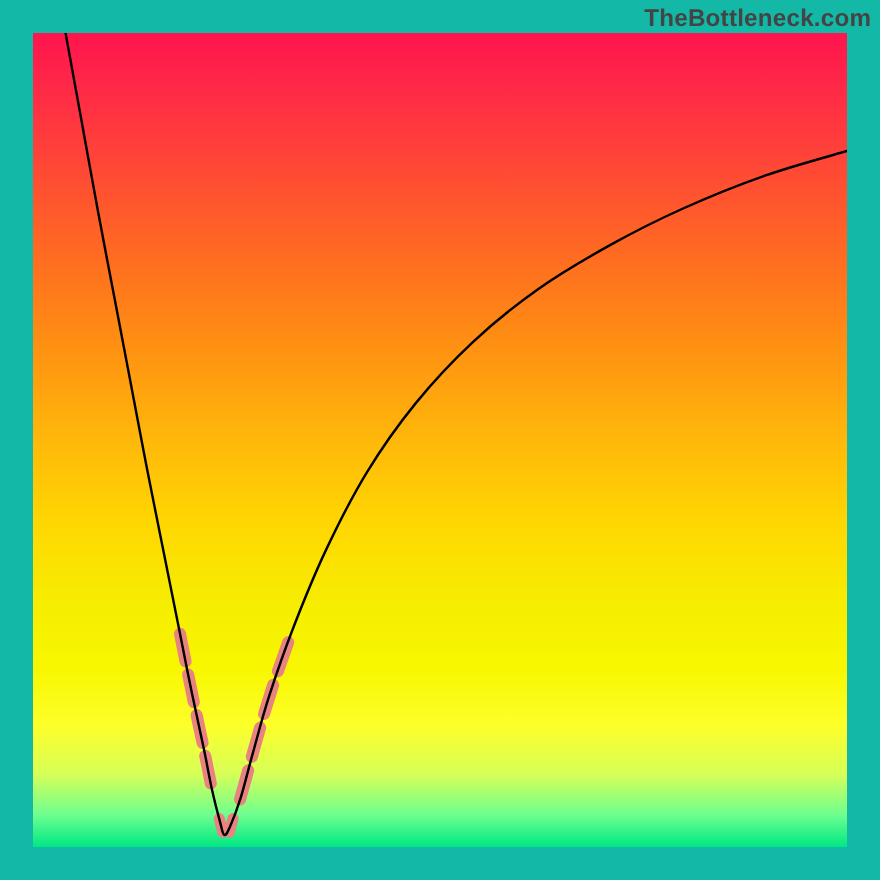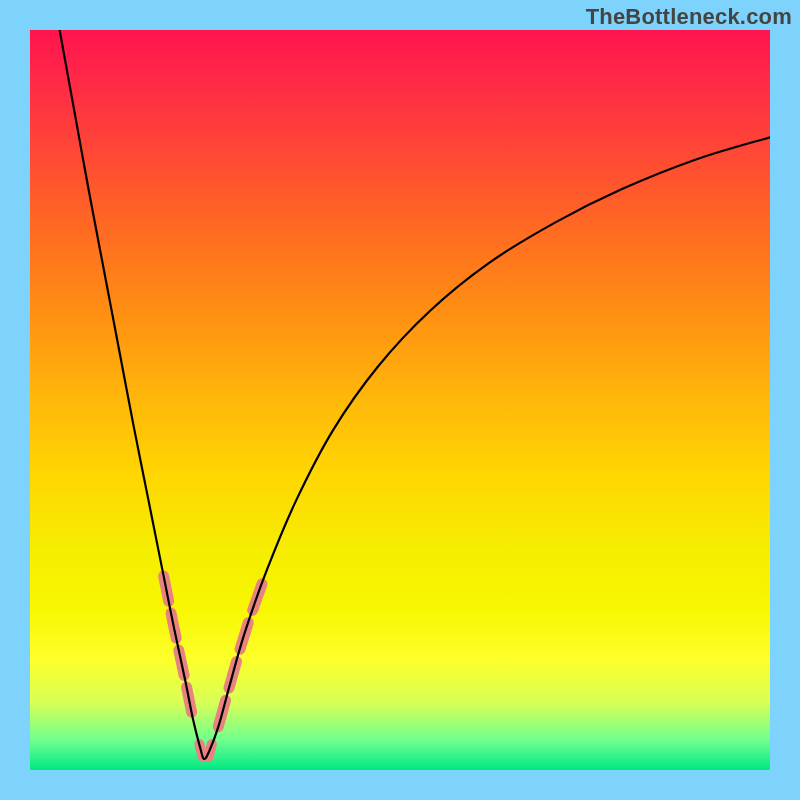--- a/index.html
+++ b/index.html
@@ -8,21 +8,21 @@
     width: 800px;
     height: 800px;
     overflow: hidden;
     background: #000;
     font-family: Arial, Helvetica, sans-serif;
   }
   .frame {
     position: relative;
     width: 800px;
     height: 800px;
-    background: #7dd3fc;
+    background: #14b8a6;
   }
   .watermark {
     position: absolute;
     top: 4px;
     right: 8px;
     color: #444;
     font-size: 22px;
     font-weight: 600;
     letter-spacing: 0.2px;
     user-select: none;

